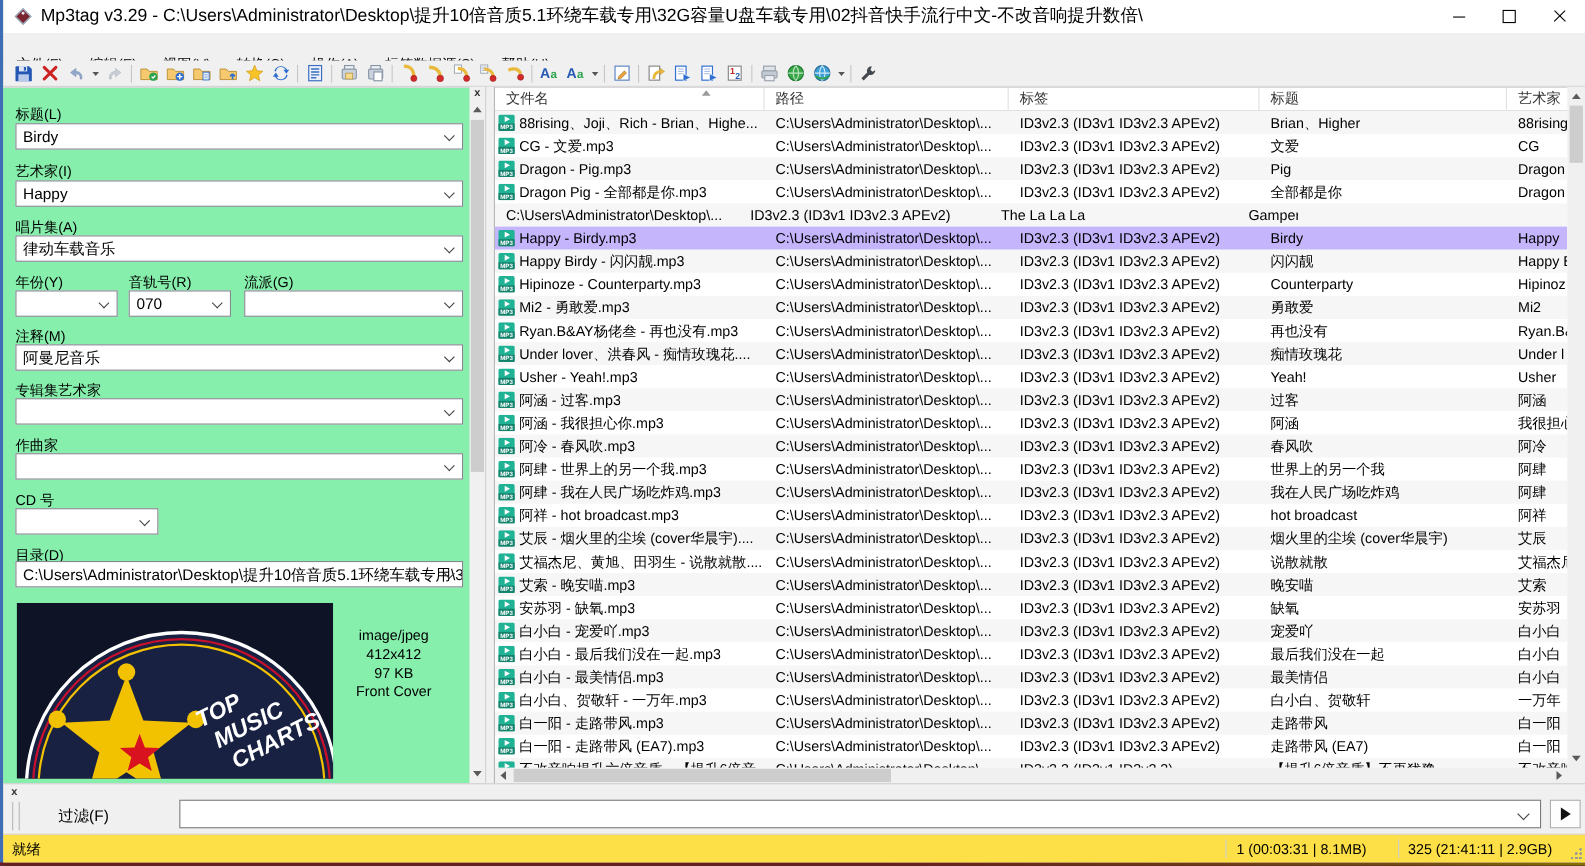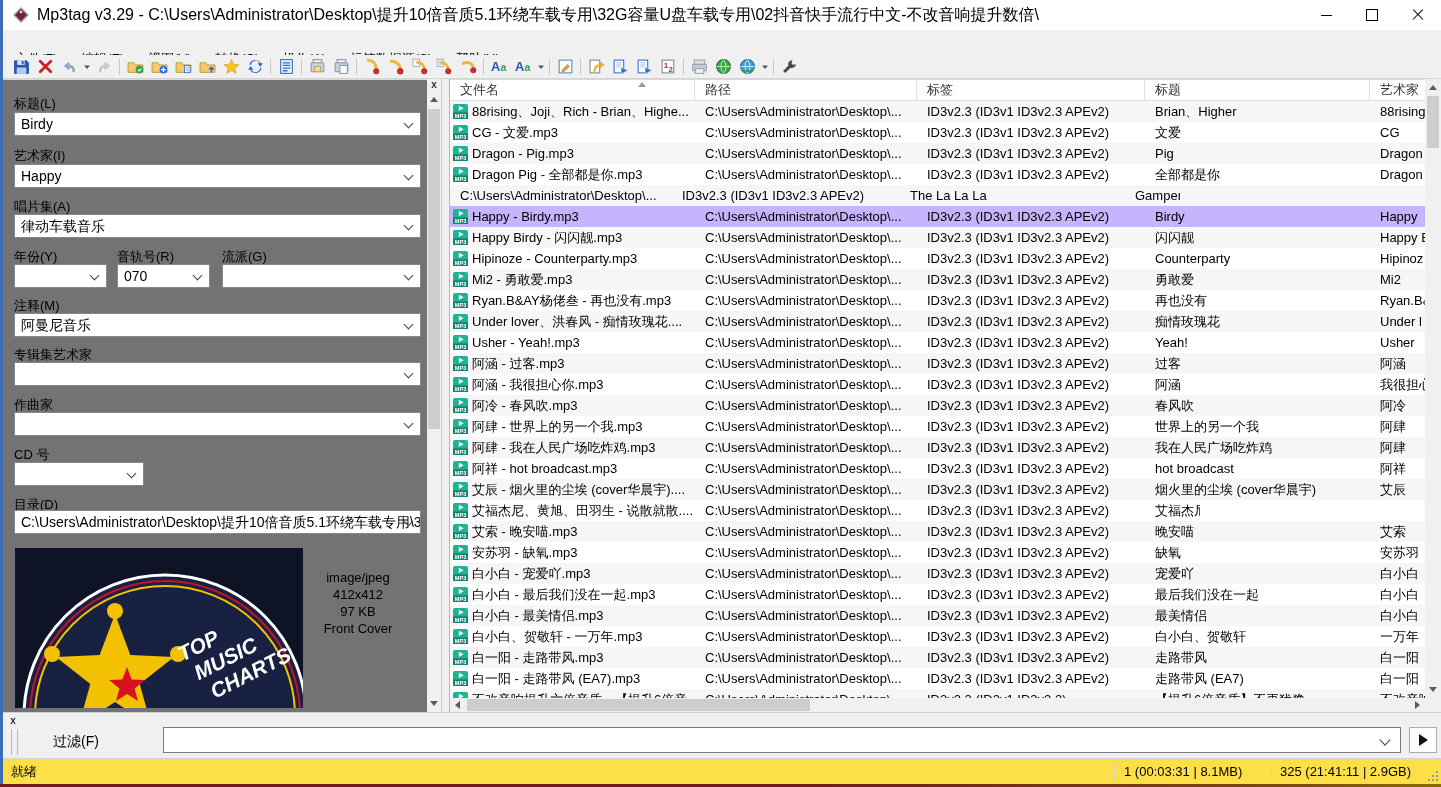--- a/index.html
+++ b/index.html
@@ -30,21 +30,21 @@
 
   
   .toolbar{position:absolute;left:0;top:55px;width:1438px;height:24px;background:#f0f0f0;
       border-bottom:1px solid #d4d4d4;display:flex;align-items:center;padding-left:6px;box-sizing:border-box;}
   .tb-btn{width:24px;height:21px;display:flex;align-items:center;justify-content:center;flex:0 0 auto;}
   .tb-btn svg{width:17px;height:17px;}
   .tb-caret{width:11px;height:21px;display:flex;align-items:center;justify-content:center;flex:0 0 auto;}
   .tb-sep{width:1px;height:16px;background:#c6c6c6;margin:0 3px;flex:0 0 auto;}
 
   
-  .tagpanel{position:absolute;left:0;top:79px;width:424px;height:633px;background:#737373;
+  .tagpanel{position:absolute;left:0;top:79px;width:424px;height:633px;background:#86efac;
       border-top:1px solid #d9d9d9;box-sizing:border-box;overflow:hidden;}
   .fld-label{position:absolute;font-size:13px;height:15px;white-space:nowrap;}
   .combo{position:absolute;height:24px;background:#fff;border:1px solid #828790;box-sizing:border-box;
       font-size:14px;line-height:22px;padding:0 20px 0 6px;white-space:nowrap;overflow:hidden;}
   .combo:after{content:"";position:absolute;right:8px;top:7px;width:6px;height:6px;
       border-right:1.5px solid #444;border-bottom:1.5px solid #444;transform:rotate(45deg);}
   .cover-wrap{position:absolute;left:12px;top:468px;width:288px;height:160px;overflow:hidden;}
   .cover-info{position:absolute;left:300px;top:471px;width:110px;text-align:center;
       font-size:13px;line-height:17px;margin-top:18px;}
 
@@ -725,20 +725,21 @@
       <svg viewBox="0 0 16 16">
         <rect width="16" height="16" rx="2" fill="#1fb294"></rect>
         <path d="M6.2 1.8 11.4 4.6 6.2 7.4z" fill="#ffffff"></path>
         <rect y="9" width="16" height="7" fill="#15826c"></rect>
         <text x="8" y="14.6" font-size="6" font-weight="bold" fill="#ffffff" text-anchor="middle" font-family="'Liberation Sans',sans-serif">MP3</text>
       </svg>
       <span class="txt">艾福杰尼、黄旭、田羽生 - 说散就散....</span>
     </div>
     <div class="cell c-path">C:\Users\Administrator\Desktop\...</div>
     <div class="cell c-tag">ID3v2.3 (ID3v1 ID3v2.3 APEv2)</div>
+    <div class="cell c-title">说散就散</div>
     <div class="cell c-artist">艾福杰尼</div>
   </div>
         <div class="row alt">
     <div class="cell c-file">
       <svg viewBox="0 0 16 16">
         <rect width="16" height="16" rx="2" fill="#1fb294"></rect>
         <path d="M6.2 1.8 11.4 4.6 6.2 7.4z" fill="#ffffff"></path>
         <rect y="9" width="16" height="7" fill="#15826c"></rect>
         <text x="8" y="14.6" font-size="6" font-weight="bold" fill="#ffffff" text-anchor="middle" font-family="'Liberation Sans',sans-serif">MP3</text>
       </svg>

